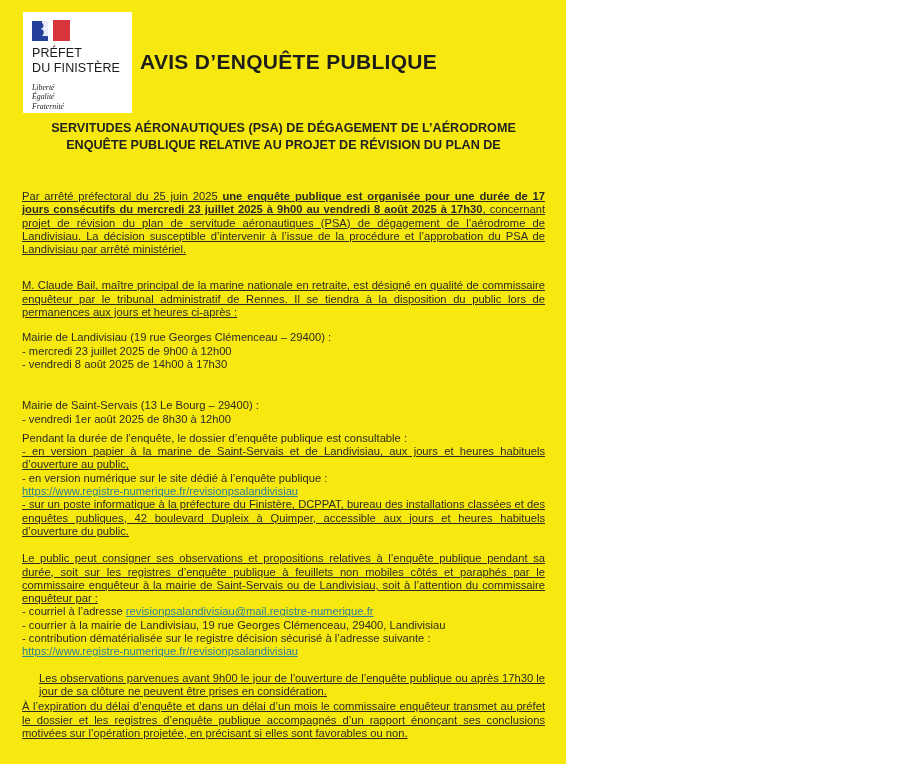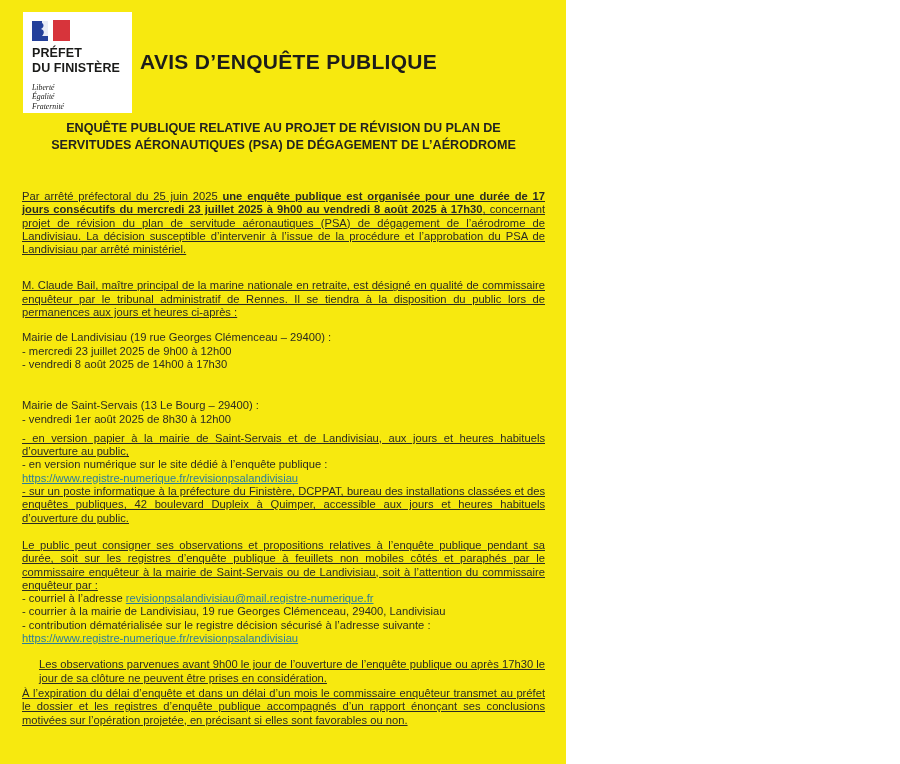--- a/index.html
+++ b/index.html
@@ -32,21 +32,21 @@
     left: 23px;
     top: 12px;
     width: 109px;
     height: 101px;
     background: #ffffff;
     box-sizing: border-box;
     padding: 8px 6px 0 9px;
   }
   .logo-flag { display: block; margin-bottom: 4px; }
   .logo-name {
-    font-weight: bold;
+    font-weight: normal;
     font-size: 12.5px;
     line-height: 15px;
     color: #1a1a18;
     letter-spacing: 0.1px;
   }
   .logo-motto {
     margin-top: 7px;
     font-family: Liberation Serif, serif;
     font-style: italic;
     font-size: 7.8px;
@@ -115,41 +115,42 @@
         <div>Égalité</div>
         <div>Fraternité</div>
       </div>
     </div>
 
     <div class="notice-title">AVIS D’ENQUÊTE PUBLIQUE</div>
 
     <div class="content">
 
       <div class="subtitle">
+        <div>SERVITUDES AÉRONAUTIQUES (PSA) DE DÉGAGEMENT DE L’AÉRODROME</div>
         <div>ENQUÊTE PUBLIQUE RELATIVE AU PROJET DE RÉVISION DU PLAN DE</div>
-        <div>SERVITUDES AÉRONAUTIQUES (PSA) DE DÉGAGEMENT DE L’AÉRODROME</div>
       </div>
 
       <div class="para p-intro"><span>Par arrêté préfectoral du 25 juin 2025 </span><strong>une enquête publique est organisée pour une durée de 17 jours consécutifs du mercredi 23 juillet 2025 à 9h00 au vendredi 8 août 2025 à 17h30</strong><span>, concernant projet de révision du plan de servitude aéronautiques (PSA) de dégagement de l’aérodrome de Landivisiau. La décision susceptible d’intervenir à l’issue de la procédure et l’approbation du PSA de Landivisiau par arrêté ministériel.</span></div>
 
       <div class="para p-comm">M. Claude Bail, maître principal de la marine nationale en retraite, est désigné en qualité de commissaire enquêteur par le tribunal administratif de Rennes. Il se tiendra à la disposition du public lors de permanences aux jours et heures ci-après :</div>
 
       <div class="perm-block-1">
         <div>Mairie de Landivisiau (19 rue Georges Clémenceau – 29400) :</div>
         <div>- mercredi 23 juillet 2025 de 9h00 à 12h00</div>
         <div>- vendredi 8 août 2025 de 14h00 à 17h30</div>
       </div>
 
       <div class="perm-block-2">
         <div>Mairie de Saint-Servais (13 Le Bourg – 29400) :</div>
         <div>- vendredi 1er août 2025 de 8h30 à 12h00</div>
       </div>
 
       <div class="p-consult">
-        <div class="para">- en version papier à la mairie de Saint-Servais et de Landivisiau, aux jours et heures habituels d’ouverture au public,</div>
+        <div>Pendant la durée de l’enquête, le dossier d’enquête publique est consultable :</div>
+        <div class="para">- en version papier à la marine de Saint-Servais et de Landivisiau, aux jours et heures habituels d’ouverture au public,</div>
         <div>- en version numérique sur le site dédié à l’enquête publique :</div>
         <div><span class="doc-link">https://www.registre-numerique.fr/revisionpsalandivisiau</span></div>
         <div class="para">- sur un poste informatique à la préfecture du Finistère, DCPPAT, bureau des installations classées et des enquêtes publiques, 42 boulevard Dupleix à Quimper, accessible aux jours et heures habituels d’ouverture du public.</div>
       </div>
 
       <div class="p-public">
         <div class="para">Le public peut consigner ses observations et propositions relatives à l’enquête publique pendant sa durée, soit sur les registres d’enquête publique à feuillets non mobiles côtés et paraphés par le commissaire enquêteur à la mairie de Saint-Servais ou de Landivisiau, soit à l’attention du commissaire enquêteur par :</div>
         <div><span>- courriel à l’adresse </span><span class="doc-link">revisionpsalandivisiau@mail.registre-numerique.fr</span></div>
         <div>- courrier à la mairie de Landivisiau, 19 rue Georges Clémenceau, 29400, Landivisiau</div>
         <div>- contribution dématérialisée sur le registre décision sécurisé à l’adresse suivante :</div>

